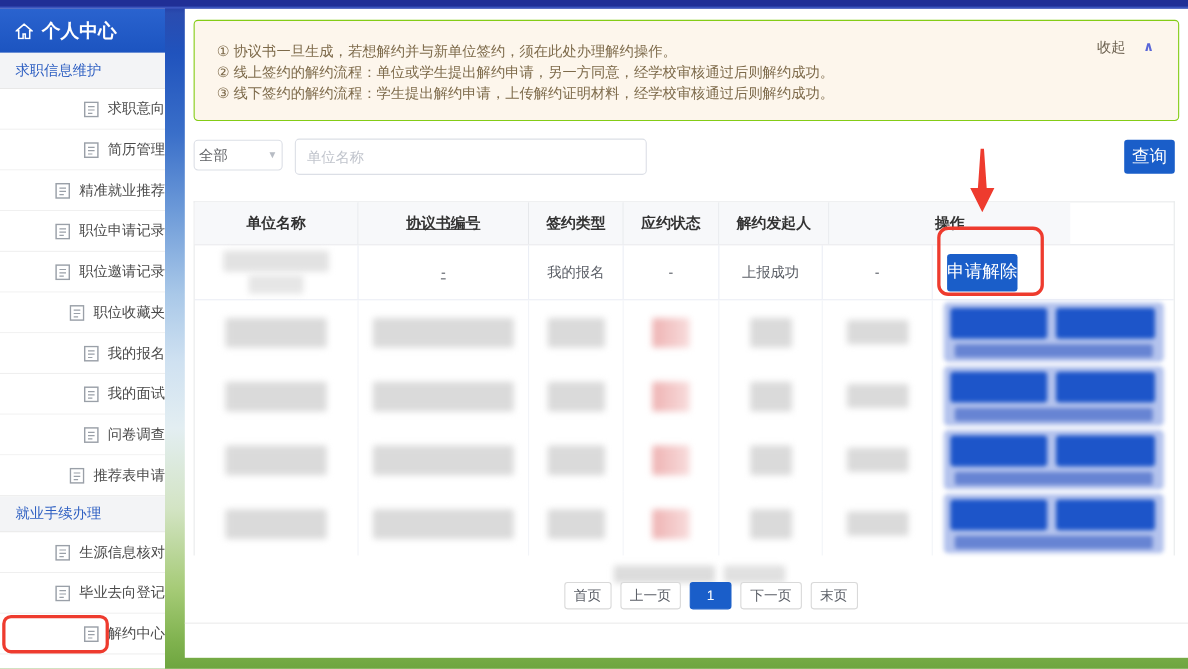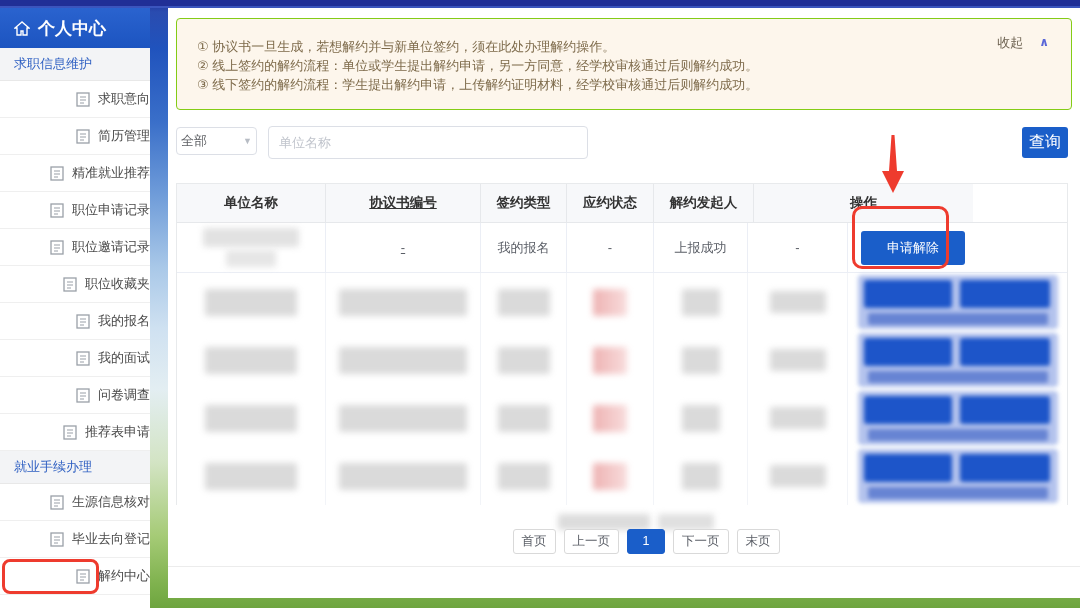--- a/index.html
+++ b/index.html
@@ -66,21 +66,21 @@
     border-right:1px solid #ebeef5; font-size:13px; color:#5a5e66; }
   .td:last-child, .th:last-child { border-right:none; }
   .th { height:38px; background:#f7f8fa; color:#333; font-weight:bold;
     font-size:13.5px; border-right:1px solid #e6e8eb; }
   .tr-head { border-bottom:1px solid #e6e8eb; }
   .tr-data { border-bottom:1px solid #ebeef5; }
   .td { height:49px; }
   .c1{width:149px;} .c2{width:155px;text-decoration:underline;} .c3{width:86px;} .c4{width:87px;}
   .c5{width:94px;} .c6{width:100px;} .c7{width:219px;}
   .td.c7 { justify-content:flex-start; padding-left:13px; }
-  .action-btn { width:104px; height:34px; font-size:13px; }
+  .action-btn { width:64px; height:34px; font-size:16px; }
 
   
   .blur { filter:blur(3px); border-radius:2px; }
   .name-blur-wrap { display:flex; flex-direction:column; align-items:center; gap:3px; }
   .nb1 { width:96px; height:19px; background:#e2e2e2; }
   .nb2 { width:50px; height:17px; background:#e6e6e6; }
   .tr-redacted { height:58px; align-items:center; }
   .rc { display:flex; align-items:center; justify-content:center;
     border-right:1px solid #f2f4f8; height:100%; }
   .rc:last-child { border-right:none; }

